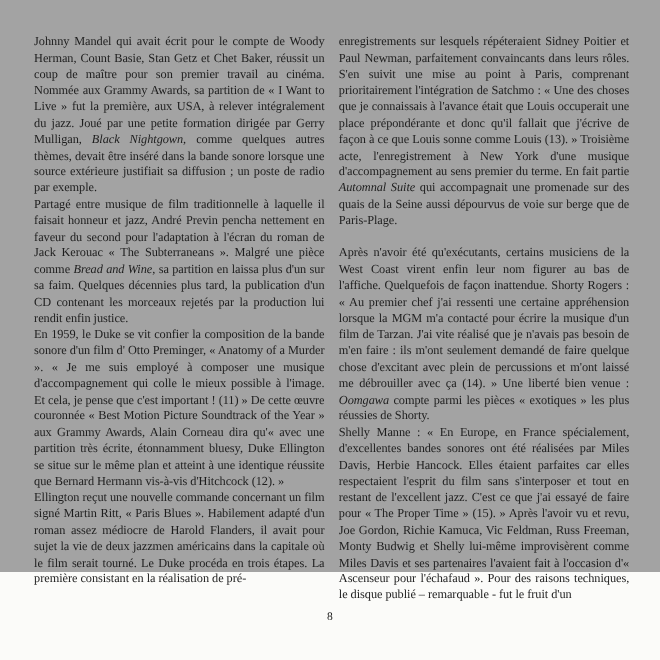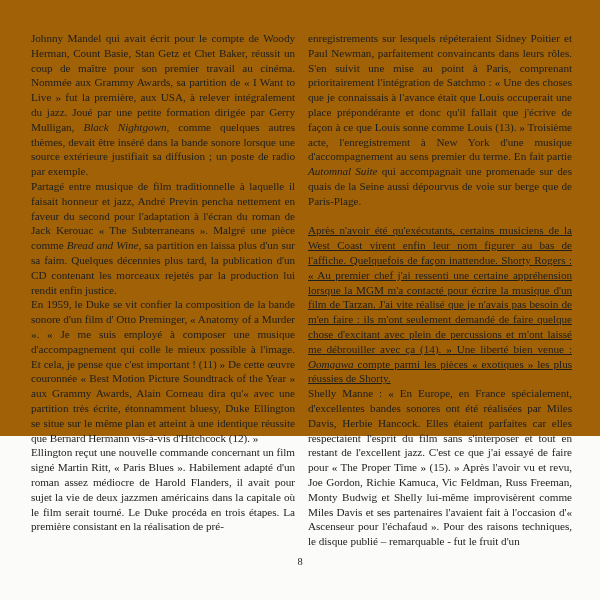--- a/index.html
+++ b/index.html
@@ -8,22 +8,22 @@
   }
   body {
     width: 600px;
     height: 600px;
     background: #fbfbf9;
     overflow: hidden;
   }
   .sheet {
     position: relative;
     width: 600px;
-    height: 436px;
-    background: #a16207;
+    height: 520px;
+    background: #a3a3a3;
     box-sizing: border-box;
   }
   .columns {
     position: absolute;
     left: 31px;
     top: 31px;
     width: 541px;
     display: flex;
     gap: 13px;
   }
@@ -36,21 +36,20 @@
     text-align: justify;
     text-justify: inter-word;
     letter-spacing: -0.05px;
   }
   .col p.para {
     margin: 0;
     padding: 0;
   }
   .col p.para.spaced {
     margin-top: 14.8px;
-    text-decoration: underline;
   }
   .italic {
     font-style: italic;
   }
   .page-number {
     position: absolute;
     left: 0;
     width: 600px;
     top: 556px;
     text-align: center;

